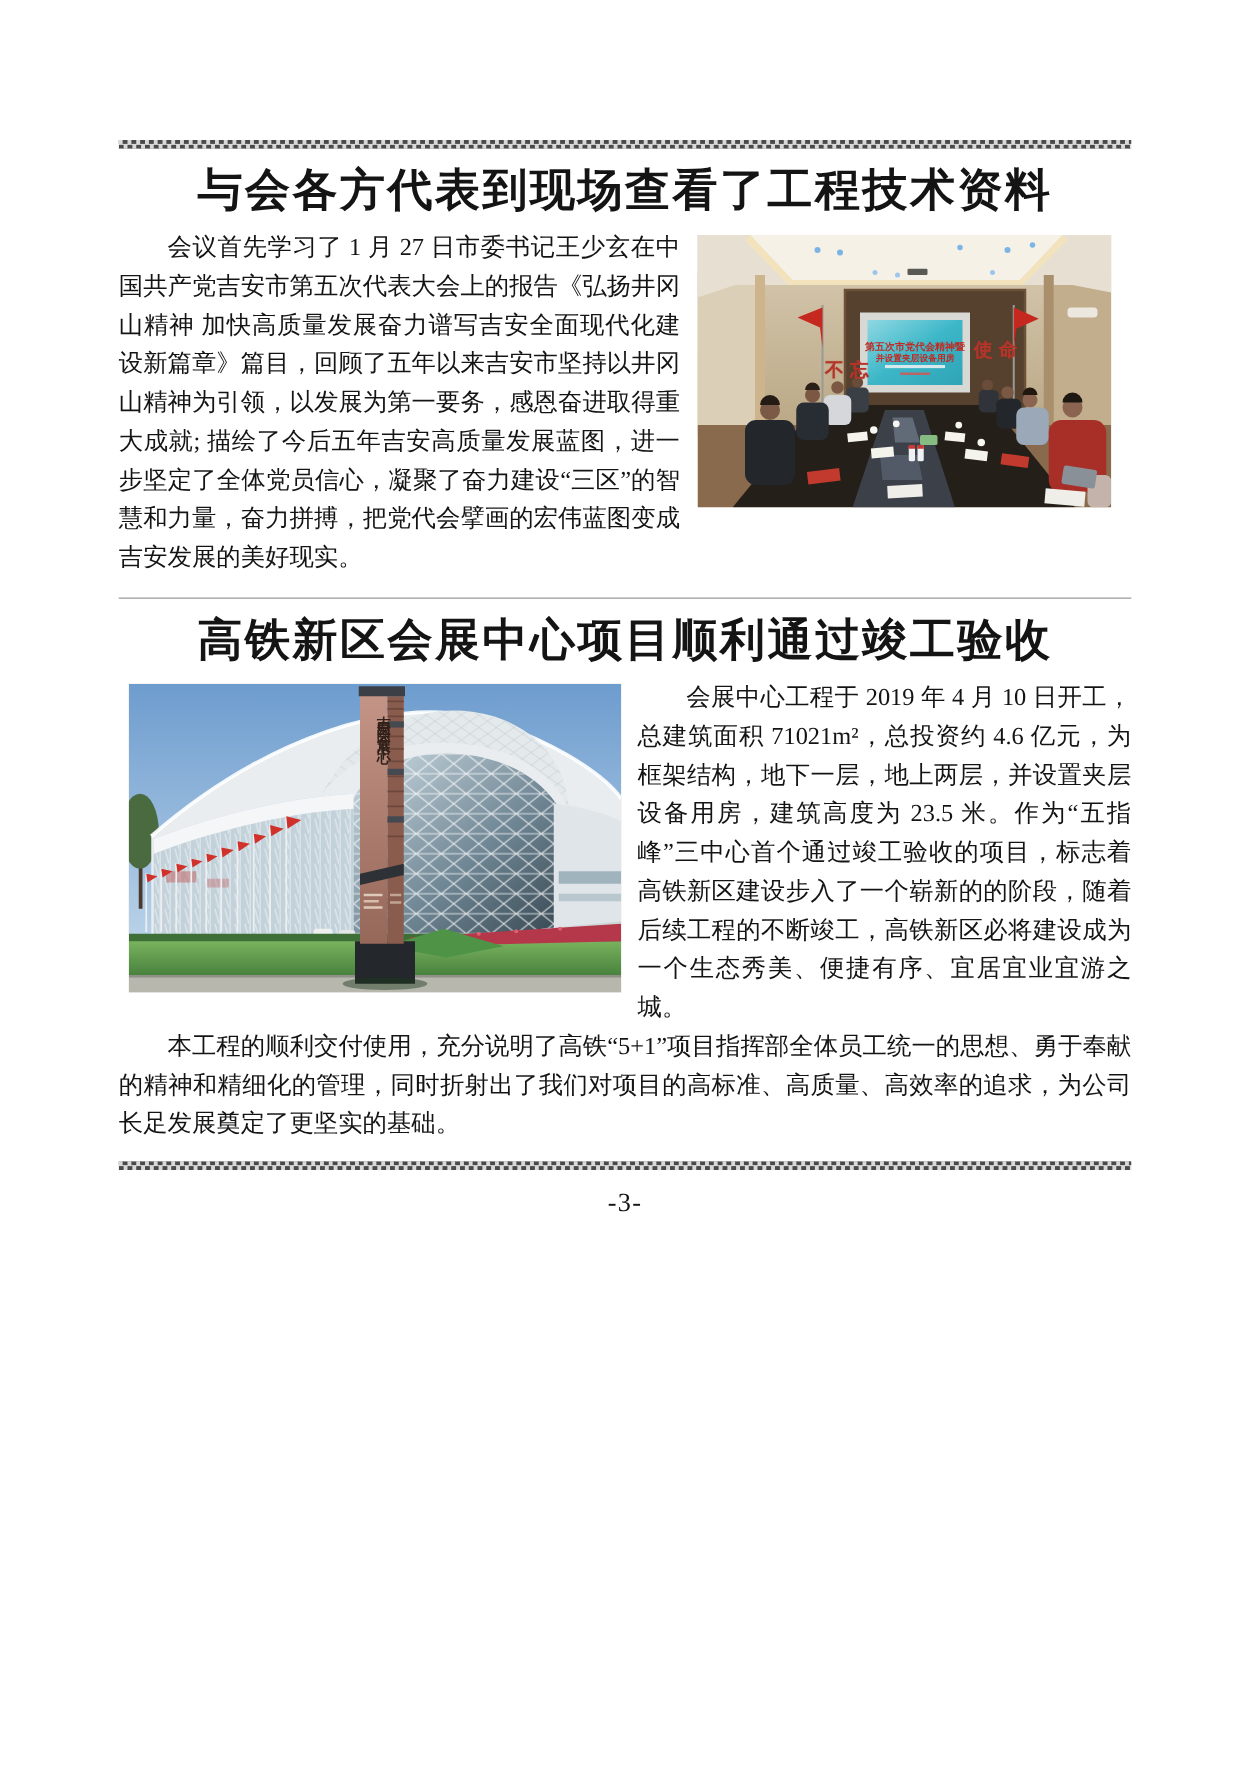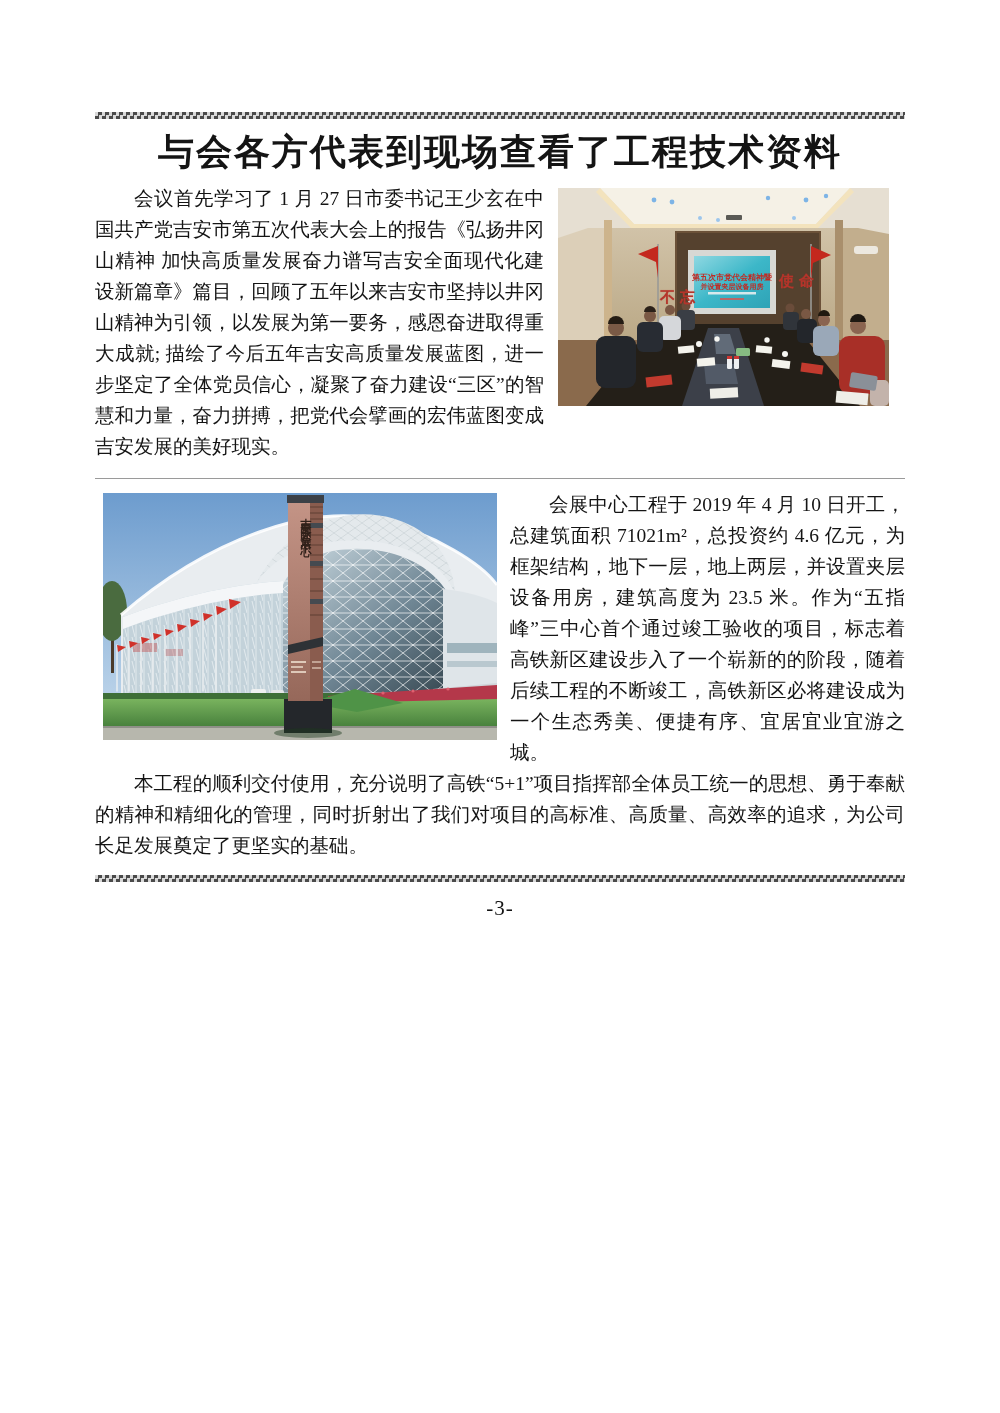--- a/index.html
+++ b/index.html
@@ -197,20 +197,23 @@
           </div>
           <p>会议首先学习了 1 月 27 日市委书记王少玄在中国共产党吉安市第五次代表大会上的报告《弘扬井冈山精神 加快高质量发展奋力谱写吉安全面现代化建设新篇章》篇目，回顾了五年以来吉安市坚持以井冈山精神为引领，以发展为第一要务，感恩奋进取得重大成就; 描绘了今后五年吉安高质量发展蓝图，进一步坚定了全体党员信心，凝聚了奋力建设“三区”的智慧和力量，奋力拼搏，把党代会擘画的宏伟蓝图变成吉安发展的美好现实。</p>
         </div>
 
       </div>
     </article>
 
     <hr class="divider">
 
     <article>
+      <h1 class="article-title">
+        <span class="tline">高铁新区会展中心项目顺利通过竣工验收</span>
+      </h1>
 
       <div class="body-text">
 
         <div class="clearfix">
           <div class="photo photo-building">
             <svg width="394" height="247" viewBox="0 0 394 247">
               <defs>
                 <linearGradient id="skyGrad" x1="0" y1="0" x2="0" y2="1">
                   <stop offset="0" stop-color="#6d9cce"></stop>
                   <stop offset="1" stop-color="#c9ddee"></stop>

